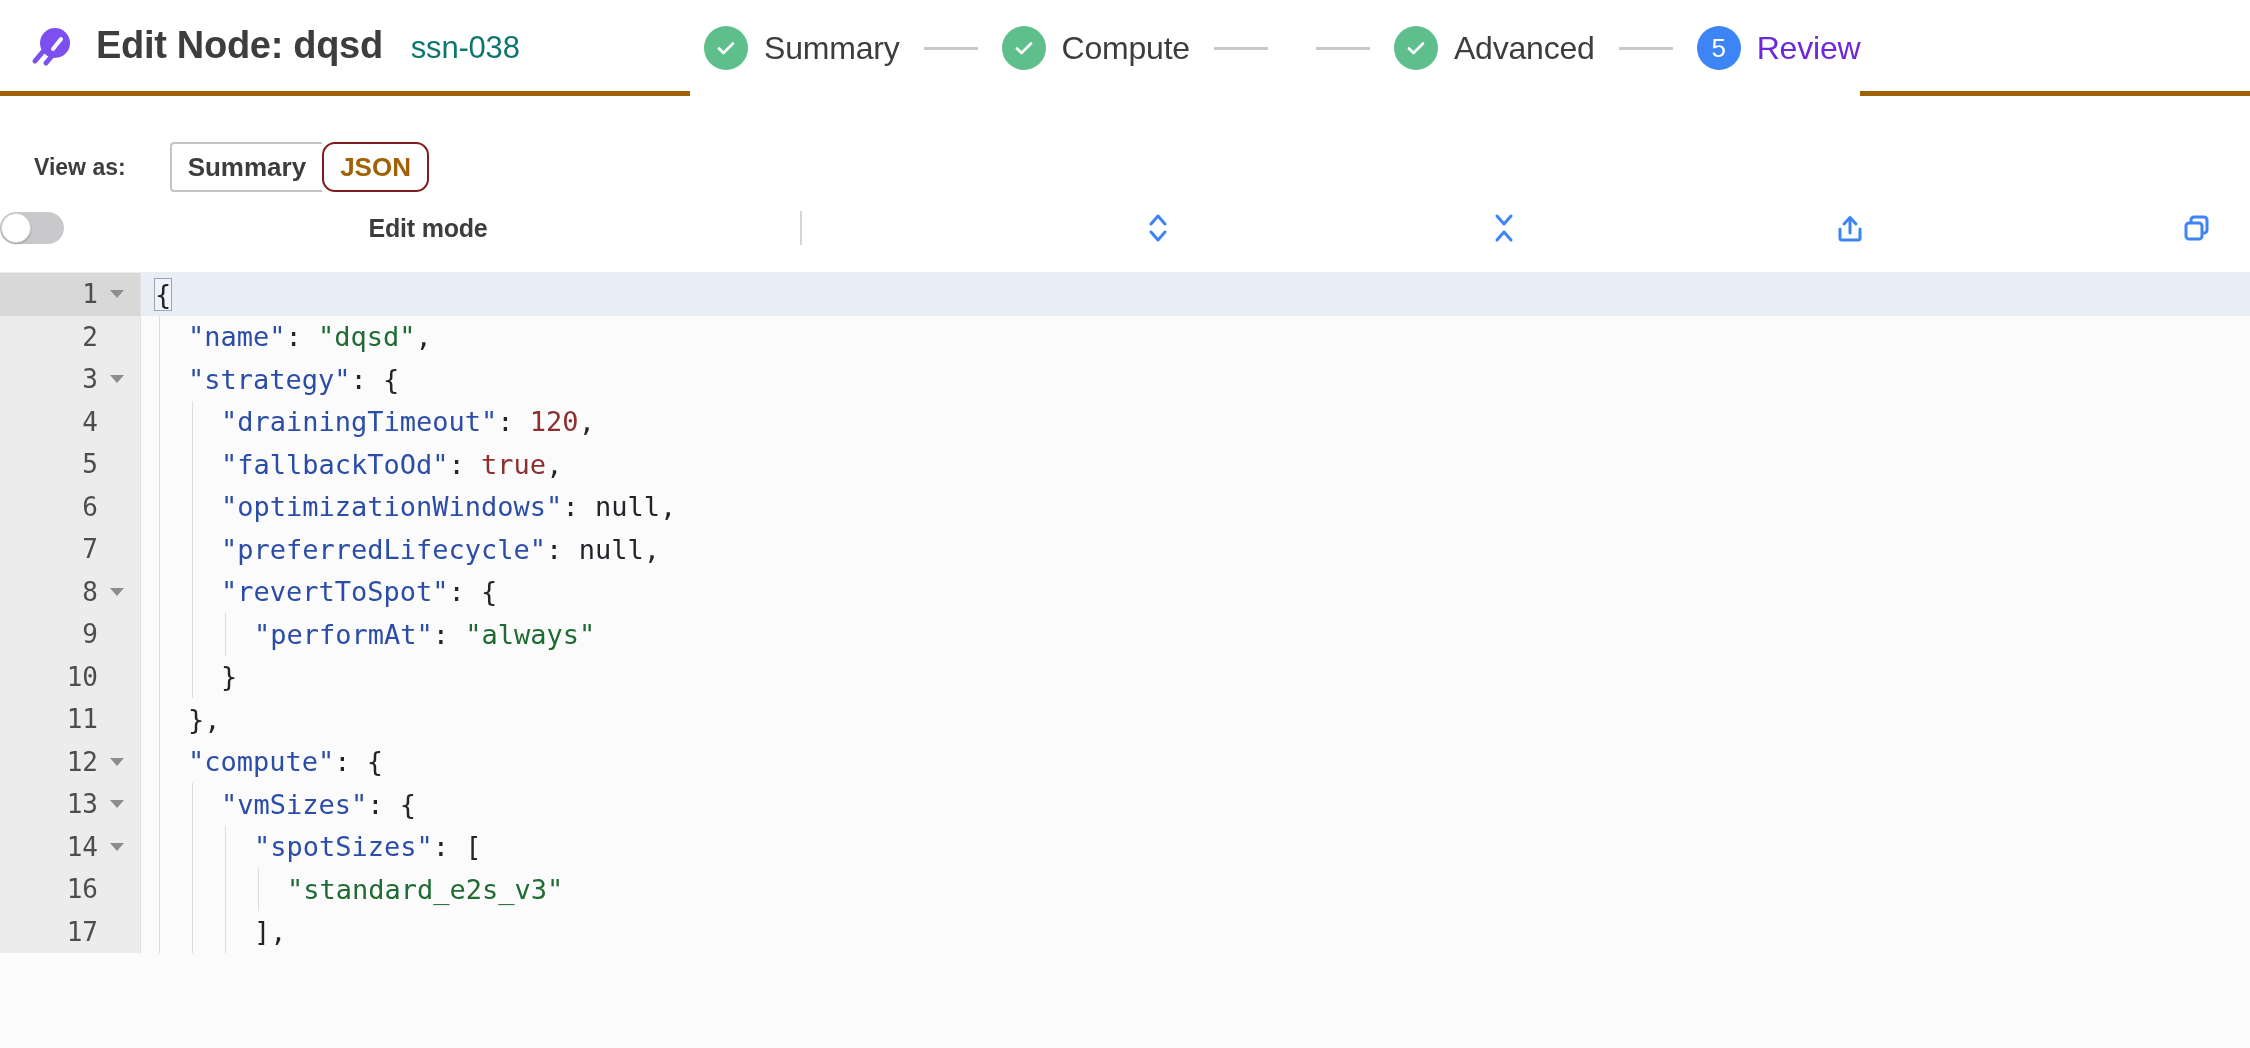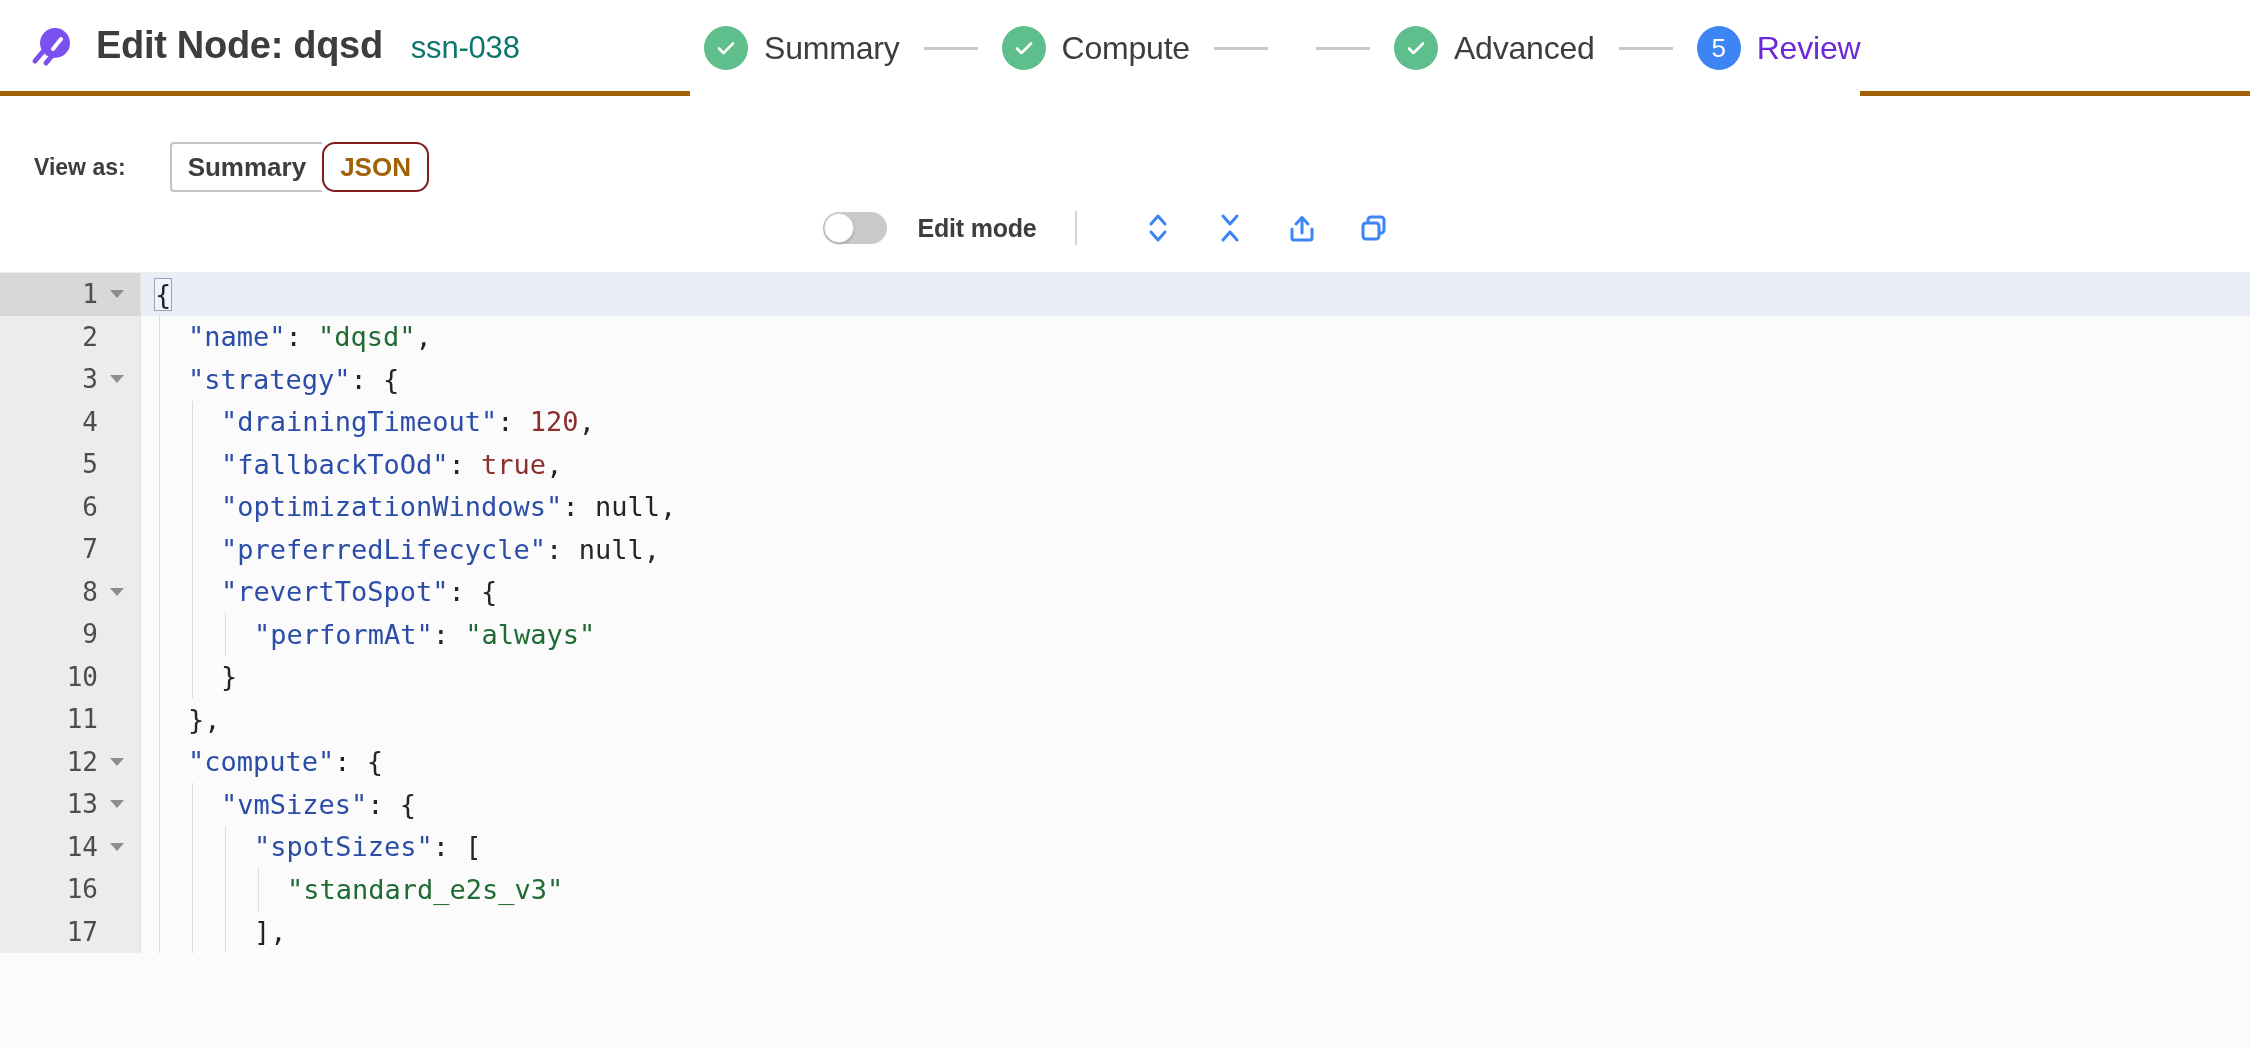--- a/index.html
+++ b/index.html
@@ -123,21 +123,21 @@
     color: #a16207;
     border: 2px solid #7f1d1d;
     border-radius: 13px;
     z-index: 2;
   }
 
   
   .editor-toolbar {
     display: flex;
     align-items: center;
-    justify-content: center;
+    justify-content: space-between;
     padding: 0 36px 0 0;
     height: 72px;
     gap: 12px;
   }
   .toggle {
     width: 64px; height: 32px;
     border-radius: 16px;
     background: #c9c9cb;
     position: relative;
     flex: 0 0 auto;

